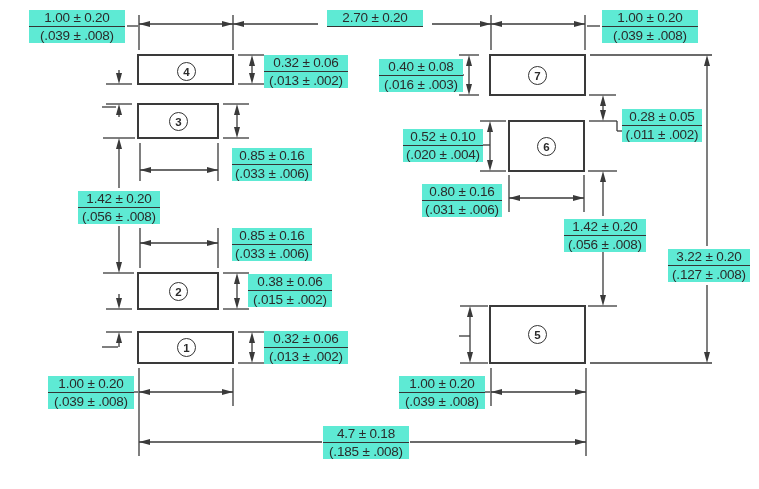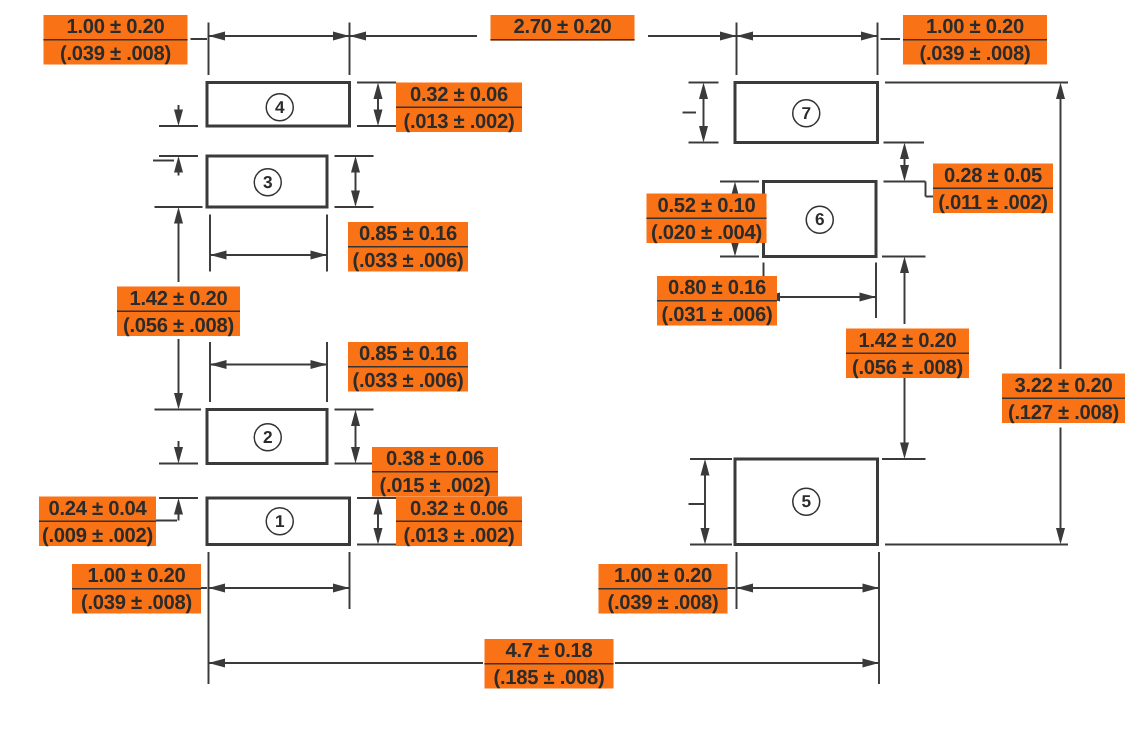--- a/index.html
+++ b/index.html
@@ -1,20 +1,20 @@
 <!DOCTYPE html>
 <html><head>
 <meta charset="utf-8">
 <style>
   html,body{margin:0;padding:0;background:#fff;}
   .canvas{position:relative;width:759px;height:489px;background:#ffffff;
           font-family:"Liberation Sans",sans-serif;color:#2b2b2b;overflow:hidden;}
   .lines-layer{position:absolute;left:0;top:0;}
-  .dim{position:absolute;text-align:center;font-weight:bold;font-size:13.5px;
-       line-height:15px;background:#f97316;letter-spacing:-0.2px;white-space:nowrap;}
+  .dim{position:absolute;text-align:center;font-weight:normal;font-size:13.5px;
+       line-height:15px;background:#5eead4;letter-spacing:-0.2px;white-space:nowrap;}
   .dim .mm{display:block;border-bottom:1.6px solid #353535;padding:0 1px 1px 1px;}
   .dim .in{display:block;padding-top:1px;}
   .padnum{position:absolute;width:17px;height:17px;border:1.5px solid #333;border-radius:50%;
           font-size:11.5px;font-weight:bold;display:flex;align-items:center;justify-content:center;
           background:#fff;}
 </style>
 </head>
 <body>
 
 <div class="canvas">
@@ -199,59 +199,59 @@
     <span class="mm">2.70 ± 0.20</span>
     </div>
   <div class="dim" style="left:602px;top:10px;width:96px;">
     <span class="mm">1.00 ± 0.20</span>
       <span class="in">(.039 ± .008)</span>
     </div>
   <div class="dim" style="left:264px;top:55px;width:84px;">
     <span class="mm">0.32 ± 0.06</span>
       <span class="in">(.013 ± .002)</span>
     </div>
-  <div class="dim" style="left:403px;top:129px;width:80px;margin-left:28px;">
+  <div class="dim" style="left:379px;top:59px;width:84px;">
+    <span class="mm">0.40 ± 0.08</span>
+      <span class="in">(.016 ± .003)</span>
+    </div>
+  <div class="dim" style="left:403px;top:129px;width:80px;">
     <span class="mm">0.52 ± 0.10</span>
       <span class="in">(.020 ± .004)</span>
     </div>
   <div class="dim" style="left:622px;top:109px;width:80px;">
     <span class="mm">0.28 ± 0.05</span>
       <span class="in">(.011 ± .002)</span>
     </div>
   <div class="dim" style="left:232px;top:148px;width:80px;">
     <span class="mm">0.85 ± 0.16</span>
       <span class="in">(.033 ± .006)</span>
     </div>
-  <div class="dim" style="left:422px;top:184px;width:80px;margin-left:16px;">
+  <div class="dim" style="left:422px;top:184px;width:80px;">
     <span class="mm">0.80 ± 0.16</span>
       <span class="in">(.031 ± .006)</span>
     </div>
   <div class="dim" style="left:78px;top:191px;width:82px;">
     <span class="mm">1.42 ± 0.20</span>
       <span class="in">(.056 ± .008)</span>
     </div>
   <div class="dim" style="left:564px;top:219px;width:82px;">
     <span class="mm">1.42 ± 0.20</span>
       <span class="in">(.056 ± .008)</span>
     </div>
   <div class="dim" style="left:668px;top:249px;width:82px;">
     <span class="mm">3.22 ± 0.20</span>
       <span class="in">(.127 ± .008)</span>
     </div>
   <div class="dim" style="left:232px;top:228px;width:80px;">
     <span class="mm">0.85 ± 0.16</span>
       <span class="in">(.033 ± .006)</span>
     </div>
-  <div class="dim" style="left:248px;top:274px;width:84px;margin-top:24px;">
+  <div class="dim" style="left:248px;top:274px;width:84px;">
     <span class="mm">0.38 ± 0.06</span>
       <span class="in">(.015 ± .002)</span>
-    </div>
-  <div class="dim" style="left:26px;top:331px;width:78px;">
-    <span class="mm">0.24 ± 0.04</span>
-      <span class="in">(.009 ± .002)</span>
     </div>
   <div class="dim" style="left:264px;top:331px;width:84px;">
     <span class="mm">0.32 ± 0.06</span>
       <span class="in">(.013 ± .002)</span>
     </div>
   <div class="dim" style="left:48px;top:376px;width:86px;">
     <span class="mm">1.00 ± 0.20</span>
       <span class="in">(.039 ± .008)</span>
     </div>
   <div class="dim" style="left:399px;top:376px;width:86px;">

